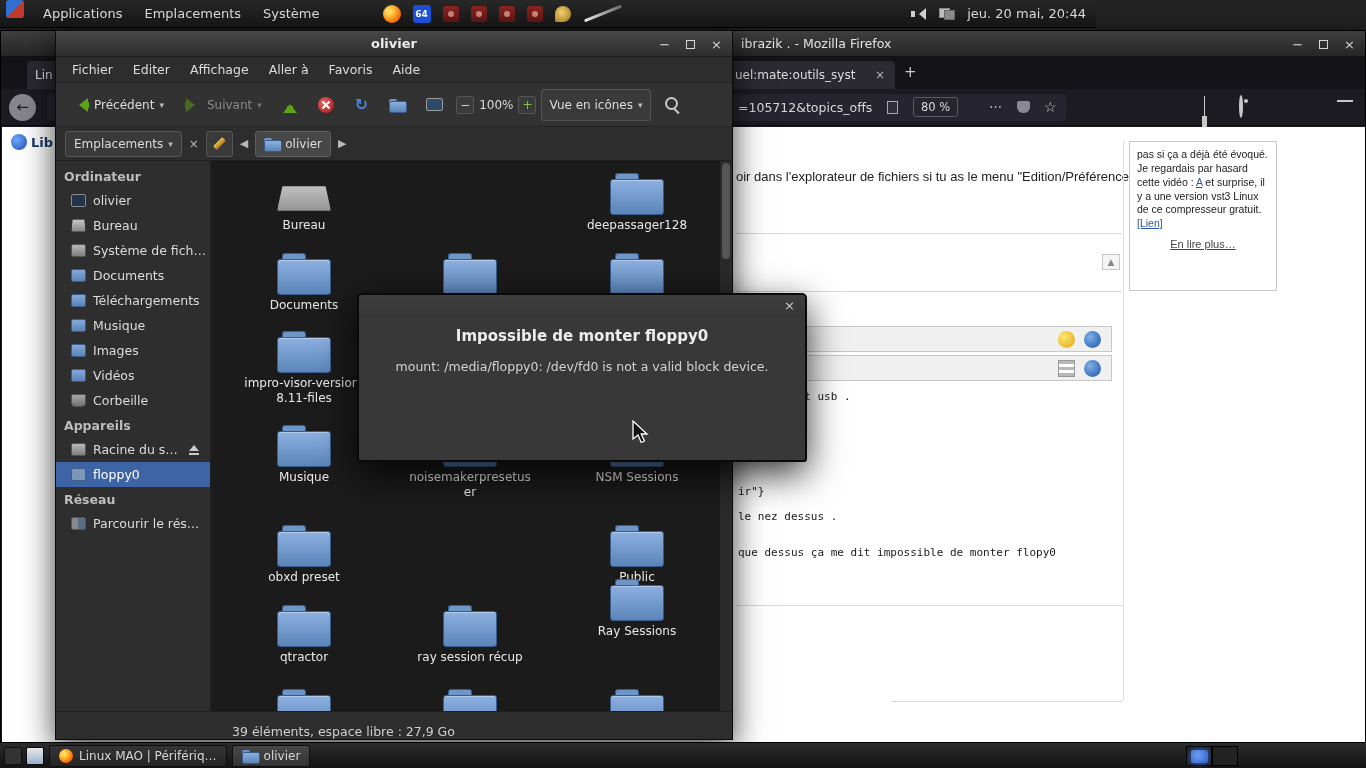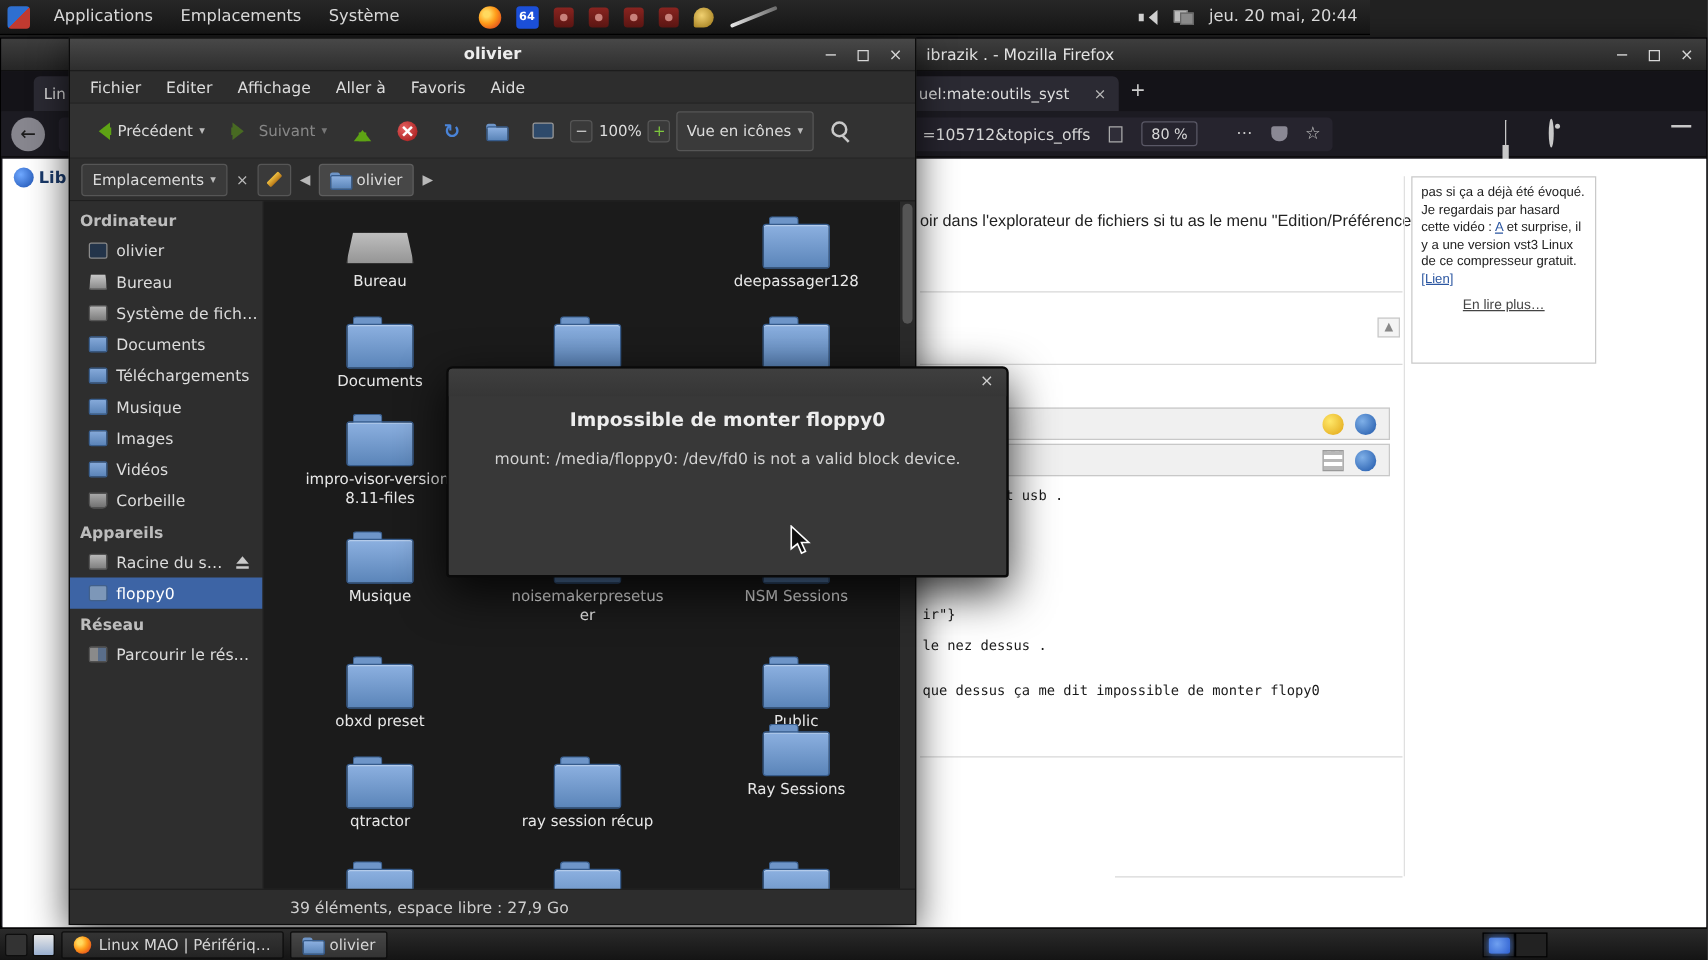--- a/index.html
+++ b/index.html
@@ -1,21 +1,21 @@
 <!DOCTYPE html>
 <html><head>
 <meta charset="utf-8">
 <style>
 *{margin:0;padding:0;box-sizing:border-box;}
 html,body{width:1366px;height:768px;overflow:hidden;background:#000;}
 body{font-family:"DejaVu Sans",sans-serif;}
 .screen{position:relative;width:1366px;height:768px;background:#222;overflow:hidden;}
 
 
-.top-panel{position:absolute;left:0;top:0;width:1096px;height:28px;background:linear-gradient(#272727,#151515);border-bottom:1px solid #000;display:flex;align-items:center;color:#d8d8d8;font-size:13px;z-index:40;}
+.top-panel{position:absolute;left:0;top:0;width:1096px;height:28px;background:linear-gradient(#272727,#151515);border-bottom:1px solid #000;display:flex;color:#d8d8d8;font-size:13px;z-index:40;}
 .tp-logo{width:18px;height:18px;margin:0 8px 0 6px;border-radius:3px;background:linear-gradient(135deg,#2e6fd0 50%,#c03a30 50%);}
 .tp-menu{padding:0 11px;height:100%;display:flex;align-items:center;cursor:default;}
 .tp-icons{display:flex;gap:12px;margin-left:52px;align-items:center;}
 .ic-firefox{width:18px;height:18px;border-radius:50%;background:radial-gradient(circle at 35% 35%,#ffd95e 15%,#ff9c1a 45%,#e5541c 80%);}
 .ic-64{width:18px;height:18px;border-radius:3px;background:#1b4fd8;color:#fff;font-size:9px;font-weight:bold;display:flex;align-items:center;justify-content:center;}
 .ic-red{width:16px;height:16px;border-radius:3px;background:linear-gradient(#8a2420,#5a1512);position:relative;}
 .ic-red::after{content:"";position:absolute;left:5px;top:5px;width:6px;height:6px;border-radius:50%;background:#c8807a;}
 .ic-gold{width:16px;height:16px;border-radius:50% 50% 50% 10%;background:radial-gradient(circle at 40% 40%,#f0d070,#9a7414);}
 .ic-stylus{width:40px;height:3px;background:linear-gradient(90deg,#e8e8e8,#6a6a6a);transform:rotate(-22deg);border-radius:2px;}
 .tp-right{margin-left:auto;display:flex;align-items:center;gap:12px;padding-right:10px;}
@@ -140,21 +140,21 @@
 .fm-main{flex:1;position:relative;background:#1b1b1b;overflow:hidden;}
 .fm-scroll{position:absolute;right:0;top:0;width:13px;bottom:0;background:#2a2a2a;border-left:1px solid #1a1a1a;}
 .fm-thumb{position:absolute;left:2px;right:2px;top:2px;height:96px;background:#555;border-radius:4px;}
 .fm-icons{position:absolute;left:0;top:0;right:13px;bottom:0;overflow:hidden;}
 .fcell{position:absolute;width:150px;text-align:center;}
 .ficon{width:54px;height:42px;margin:0 auto;position:relative;}
 .ficon .ftab{position:absolute;left:5px;top:0;width:24px;height:11px;background:#6e95c8;border:1px solid #3a5f8e;border-bottom:none;border-radius:3px 3px 0 0;}
 .ficon .fbody{position:absolute;left:0;top:6px;right:0;bottom:0;background:linear-gradient(#8cb0e0,#5b85b9);border:1px solid #375c8c;border-radius:3px;box-shadow:inset 0 1px 0 rgba(255,255,255,.35);}
 .ficon.desk .fbody{background:linear-gradient(#c9c9c9,#8f8f8f);border-color:#5a5a5a;clip-path:polygon(10% 20%,90% 20%,100% 88%,0 88%);}
 .flabel{margin:3px auto 0;max-width:124px;font-size:12px;color:#e8e8e8;line-height:1.25;word-wrap:break-word;}
-.fm-status{height:28px;background:#2d2d2d;border-top:1px solid #1f1f1f;display:flex;align-items:center;padding-left:176px;color:#cfcfcf;font-size:12.5px;flex:none;}
+.fm-status{height:28px;background:#2d2d2d;border-top:1px solid #1f1f1f;display:flex;align-items:flex-end;padding-left:176px;color:#cfcfcf;font-size:12.5px;flex:none;}
 
 
 .dlg{position:absolute;left:357px;top:293px;width:450px;height:169px;background:#383838;border:2px solid #0a0a0a;border-radius:5px 5px 3px 3px;box-shadow:0 12px 36px rgba(0,0,0,.8);z-index:30;}
 .dlg-top{height:22px;background:linear-gradient(#3f3f3f,#363636);border-radius:3px 3px 0 0;position:relative;}
 .dlg-close{position:absolute;right:10px;top:3px;color:#cfcfcf;font-size:13px;}
 .dlg-title{margin-top:10px;text-align:center;font-size:15px;font-weight:bold;color:#ededed;}
 .dlg-msg{margin-top:14px;text-align:center;font-size:12.5px;color:#d2d2d2;}
 .dlg-btn{position:absolute;left:5px;right:5px;bottom:5px;height:33px;background:linear-gradient(#6389bd,#48699b);border:1px solid #2e4c78;border-radius:3px;color:#e8eefb;font-size:13px;display:flex;align-items:center;justify-content:center;}
 
 

